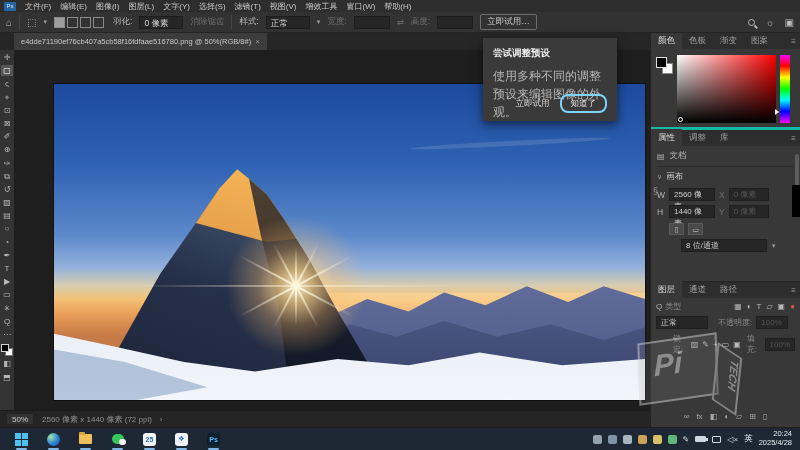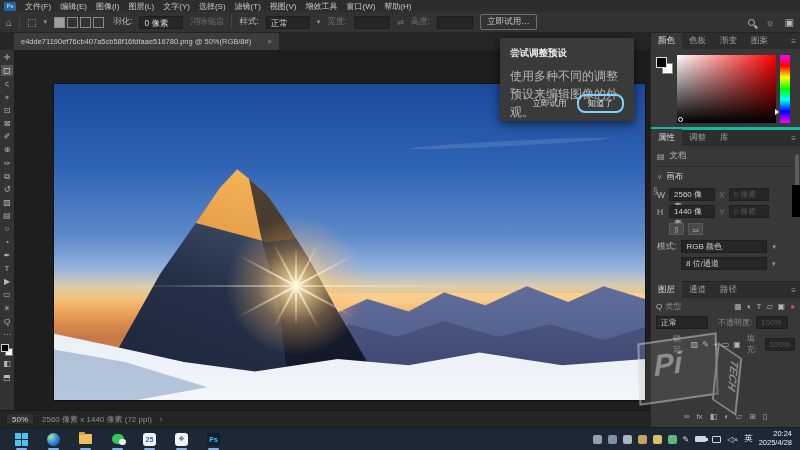--- a/index.html
+++ b/index.html
@@ -22,41 +22,41 @@
   .opt-label.dim{color:#6e6e6e;}
   .opt-field{background:#262626;border:1px solid #1d1d1d;color:#d2d2d2;font-size:8.5px;height:13px;min-width:44px;padding:0 4px;line-height:12px;}
   .opt-field.dim{color:#555;min-width:36px;}
   .caret{font-size:7px;color:#9a9a9a;}
   .opt-btn{border:1px solid #6e6e6e;border-radius:2px;color:#cfcfcf;font-size:8.5px;padding:1px 6px;white-space:nowrap;}
   .search-ic{width:7px;height:7px;border:1.5px solid #b5b5b5;border-radius:50%;position:relative;}
   .search-ic::after{content:"";position:absolute;width:4px;height:1.5px;background:#b5b5b5;transform:rotate(45deg);left:5px;top:6px;}
 
   
   #tabbar{left:0;top:33px;width:650px;height:17px;background:#262626;z-index:30;}
-  #doctab{position:absolute;left:14px;top:0;height:17px;background:#3c3c3c;display:flex;align-items:center;gap:16px;padding:0 7px;}
+  #doctab{position:absolute;left:14px;top:0;height:17px;background:#3c3c3c;display:flex;align-items:center;gap:4px;padding:0 7px;}
   #doctab span{font-size:7.5px;color:#c9c9c9;white-space:nowrap;}
   #doctab .x{color:#9a9a9a;font-size:8px;}
 
   
   #toolbar{left:0;top:50px;width:14px;height:360px;background:#333333;display:flex;flex-direction:column;align-items:center;gap:2.2px;padding-top:2px;z-index:30;}
   .tool{width:12px;height:11px;color:#b8b8b8;font-size:8px;line-height:11px;text-align:center;}
   .tool.active{background:#565656;color:#fff;}
   .swatch-pair{position:relative;width:12px;height:12px;margin-top:2px;}
   .swatch-fg{position:absolute;left:0;top:0;width:8px;height:8px;background:#000;border:1px solid #cfcfcf;z-index:2;}
   .swatch-bg{position:absolute;right:0;bottom:0;width:8px;height:8px;background:#fff;border:1px solid #777;}
 
   
   #workspace{left:14px;top:50px;width:636px;height:360px;background:#1e1e1e;}
   #canvas{left:54px;top:84px;width:591px;height:316px;overflow:hidden;box-shadow:0 0 0 1px #111;z-index:5;}
   .cl{position:absolute;inset:0;}
   
   .ray{position:absolute;left:50%;top:50%;height:2px;background:linear-gradient(90deg,rgba(255,245,215,0) 0%,rgba(255,248,225,.95) 50%,rgba(255,245,215,0) 100%);}
 
   
-  #dialog{left:500px;top:38px;width:134px;height:83px;background:#3a3a3a;box-shadow:0 3px 10px rgba(0,0,0,.6);z-index:50;padding:9px 10px 8px 10px;}
+  #dialog{left:483px;top:38px;width:134px;height:83px;background:#3a3a3a;box-shadow:0 3px 10px rgba(0,0,0,.6);z-index:50;padding:9px 10px 8px 10px;}
   #dialog h3{font-size:9.5px;color:#ececec;font-weight:bold;margin-bottom:7px;}
   #dialog p{font-size:12px;color:#b5b5b5;line-height:1.5;}
   #dialog .btns{position:absolute;right:10px;bottom:8px;display:flex;align-items:center;gap:10px;}
   #dialog .try{font-size:8.5px;color:#dedede;}
   #dialog .ok{font-size:8.5px;color:#e8e8e8;border:2px solid #7dd3fc;border-radius:8px;padding:1.5px 9px;}
 
   
   #rightcol{left:650px;top:33px;width:150px;height:394px;background:#383838;border-left:1px solid #242424;z-index:20;}
   .ptabs{display:flex;align-items:flex-end;height:16px;background:#2d2d2d;position:relative;}
   .ptab{font-size:8.5px;color:#9f9f9f;padding:3px 7px 2px 7px;}
@@ -299,25 +299,20 @@
         <span class="flabel" style="width:8px;">H</span>
         <div class="fbox" style="width:46px;">1440 像素</div>
         <span class="flabel" style="color:#6e6e6e;">Y</span>
         <div class="fbox dim" style="width:40px;">0 像素</div>
       </div>
       <div class="abs" style="left:2px;top:40px;color:#9a9a9a;font-size:9px;">§</div>
       <div class="row" style="gap:4px;margin-top:5px;margin-left:12px;">
         <div class="micro-btn">▯</div>
         <div class="micro-btn">▭</div>
       </div>
-      <div class="row" style="gap:5px;margin-top:5px;">
-        <span class="flabel">模式:</span>
-        <div class="fbox" style="width:86px;">RGB 颜色</div>
-        <span class="caret">▾</span>
-      </div>
       <div class="row" style="gap:5px;margin-top:4px;margin-left:24px;">
         <div class="fbox" style="width:86px;">8 位/通道</div>
         <span class="caret">▾</span>
       </div>
     </div>
     <div class="sb" style="top:24px;height:48px;"></div>
   </div>
 
   <div class="section" style="height:143px;">
     <div class="ptabs">

